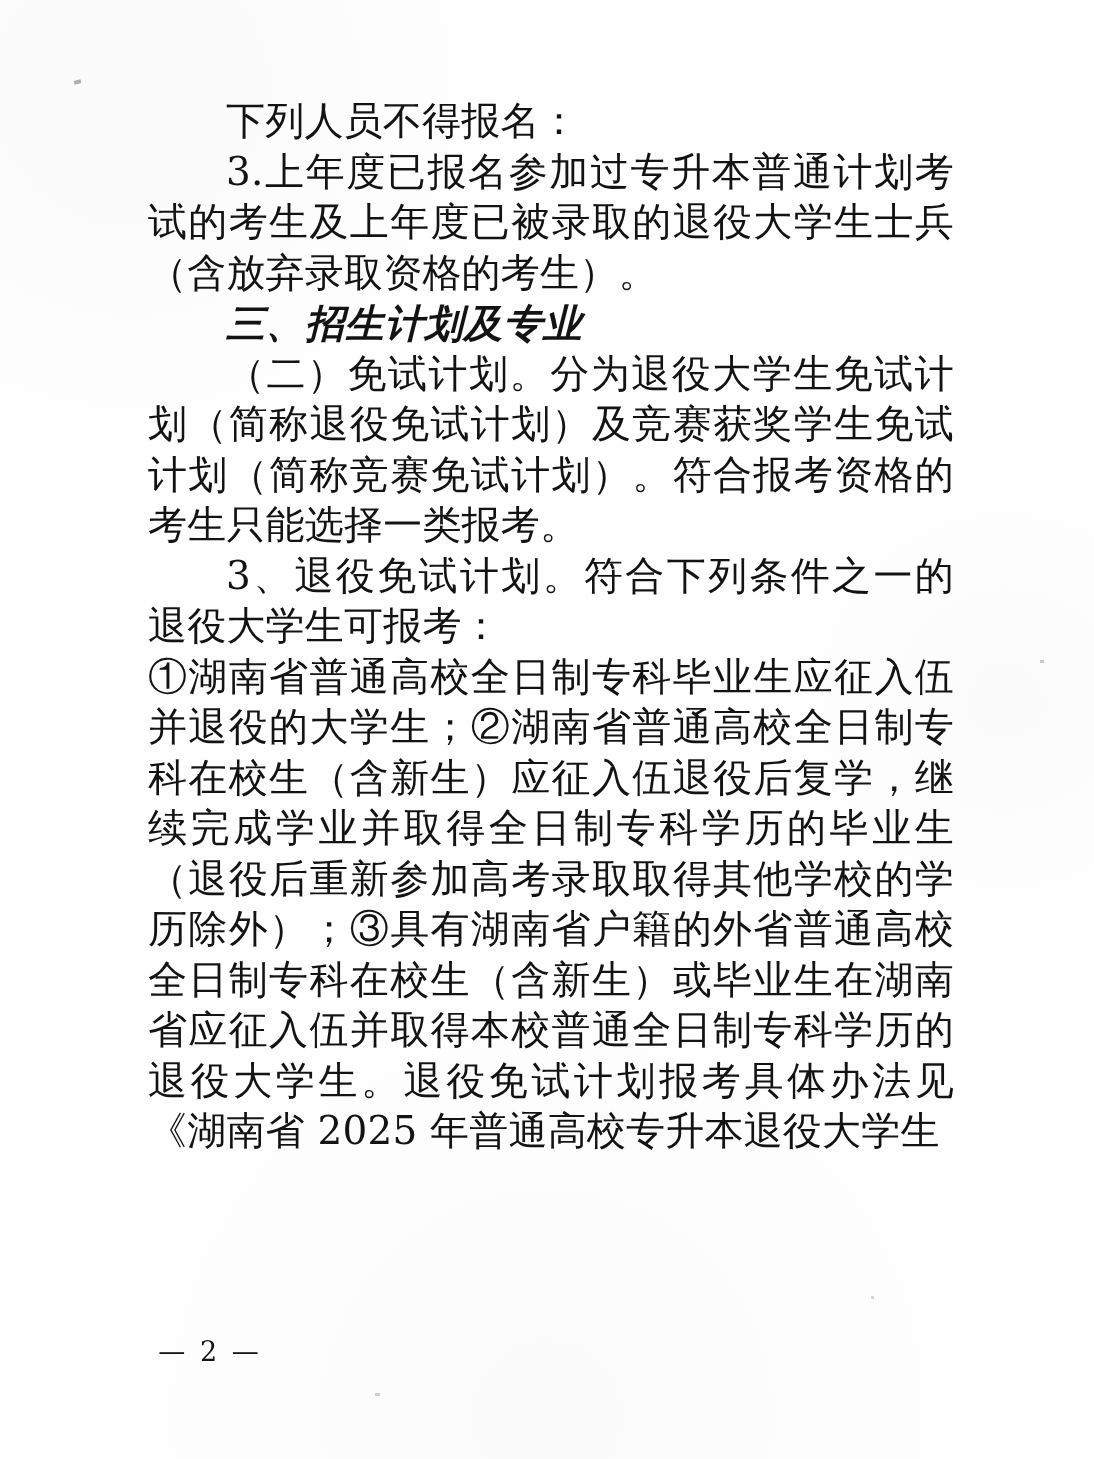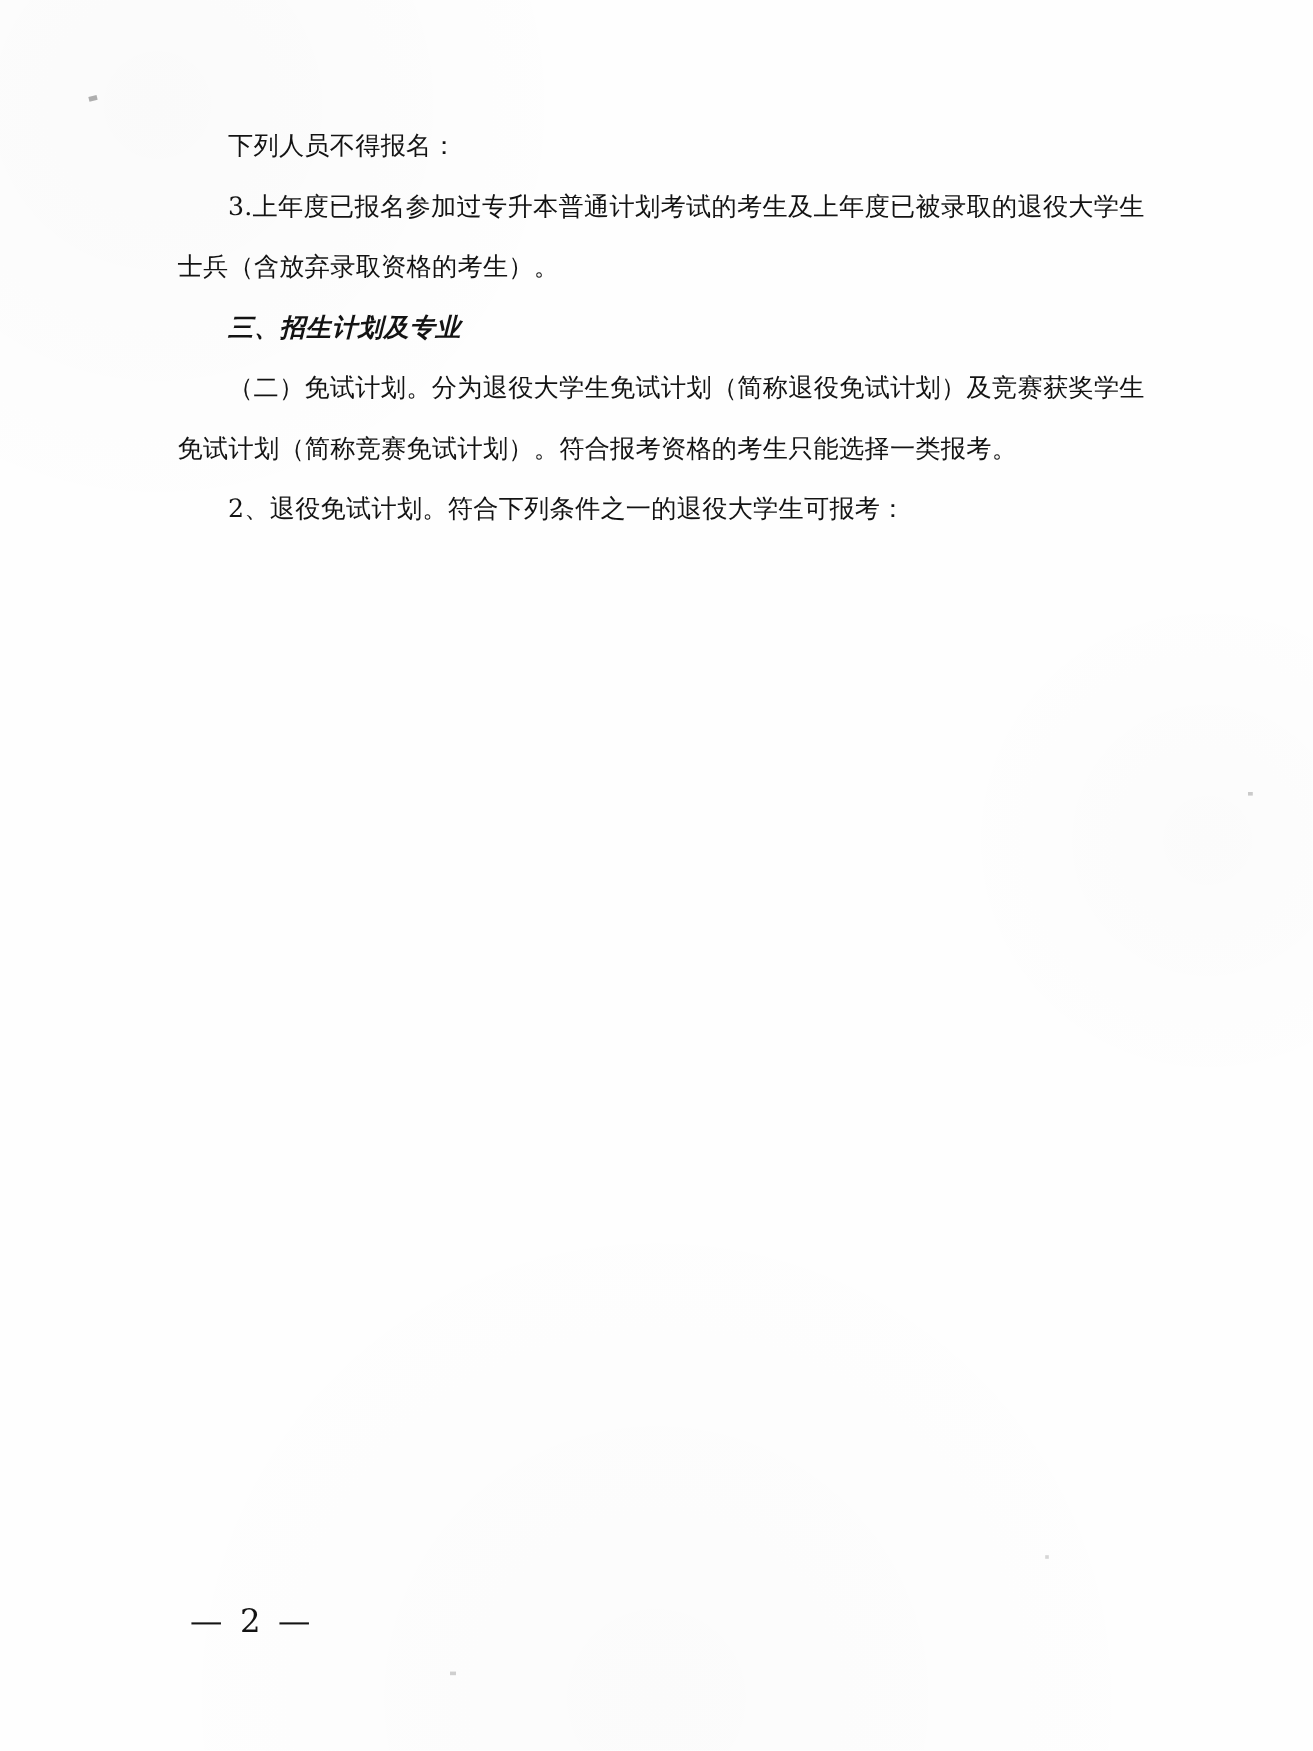--- a/index.html
+++ b/index.html
@@ -42,21 +42,21 @@
   .speck.s2 { left: 1040px; top: 660px; width: 4px; height: 3px; opacity:.45; }
   .speck.s3 { left: 375px; top: 1393px; width: 5px; height: 3px; opacity:.4; }
   .speck.s4 { left: 871px; top: 1296px; width: 3px; height: 3px; opacity:.35; }
 
   .body-text {
     position: absolute;
     left: 148px;
     top: 96px;
     width: 806px;
     color: #131313;
-    font-size: 21px;
+    font-size: 39px;
     line-height: 50.5px;
     text-align: justify;
     text-justify: inter-character;
     letter-spacing: 0.2px;
   }
 
   .para {
     margin: 0;
     text-indent: 2em;
     text-align: justify;
@@ -109,20 +109,21 @@
 
 
     <p class="para">3.上年度已报名参加过专升本普通计划考试的考生及上年度已被录取的退役大学生士兵（含放弃录取资格的考生）。</p>
 
     <p class="heading">三、招生计划及专业</p>
 
 
 
     <p class="para">（二）免试计划。分为退役大学生免试计划（简称退役免试计划）及竞赛获奖学生免试计划（简称竞赛免试计划）。符合报考资格的考生只能选择一类报考。</p>
 
-    <p class="para">2、退役免试计划。符合下列条件之一的退役大学生可报考：</p>
+    <p class="para">3、退役免试计划。符合下列条件之一的退役大学生可报考：</p>
 
+    <p class="para flush">①湖南省普通高校全日制专科毕业生应征入伍并退役的大学生；②湖南省普通高校全日制专科在校生（含新生）应征入伍退役后复学，继续完成学业并取得全日制专科学历的毕业生（退役后重新参加高考录取取得其他学校的学历除外）；③具有湖南省户籍的外省普通高校全日制专科在校生（含新生）或毕业生在湖南省应征入伍并取得本校普通全日制专科学历的退役大学生。退役免试计划报考具体办法见《湖南省 2025 年普通高校专升本退役大学生</p>
 
   </div>
 
   <div class="page-number">— 2 —</div>
 
 </div>
 
 </body></html>

